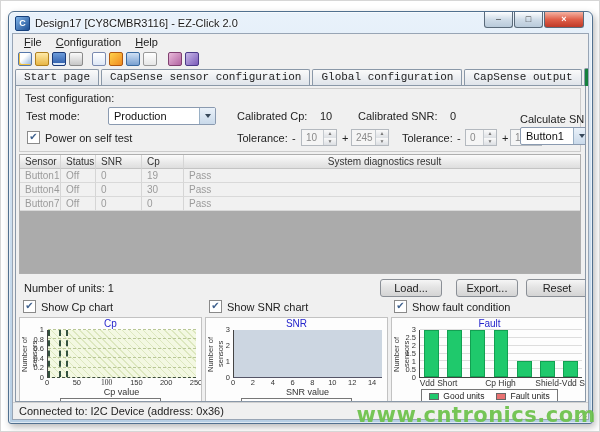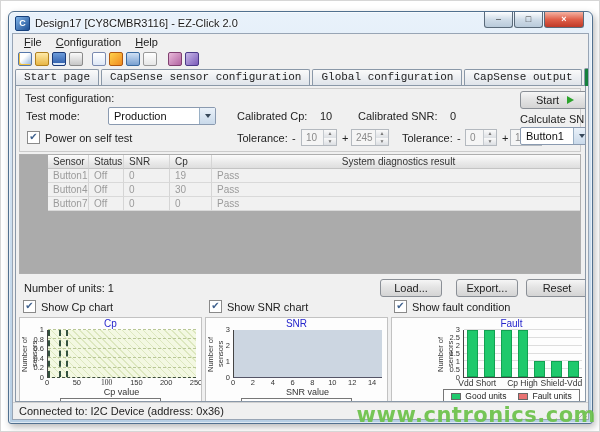--- a/index.html
+++ b/index.html
@@ -54,21 +54,21 @@
   .checkbox .cblabel{font-size:11px;color:#222;white-space:nowrap;}
   .spin{position:absolute;height:17px;display:flex;border:1px solid #b4b9bf;background:#f5f5f5;box-sizing:border-box;}
   .spin .sval{flex:1;font-size:10px;color:#8a8a8a;text-align:left;padding:2px 0 0 4px;}
   .spin .arrows{width:12px;border-left:1px solid #c5cacf;display:flex;flex-direction:column;}
   .spin .arrows div{flex:1;background:linear-gradient(#fafafa,#dcdfe3);font-size:5px;line-height:6px;text-align:center;color:#777;}
   .btn{position:absolute;height:18px;border:1px solid #8a8f96;border-radius:3px;background:linear-gradient(#f6f6f6,#e4e4e4 45%,#d4d4d4);
     font-size:11px;color:#222;display:flex;align-items:center;justify-content:center;box-sizing:border-box;}
   .play{display:inline-block;width:0;height:0;border-top:4px solid transparent;border-bottom:4px solid transparent;border-left:7px solid #2ca42c;margin-left:8px;}
   
   .dtable{position:absolute;left:3px;right:4px;top:68px;height:118px;border:1px solid #aeaeae;background:#ababab;display:flex;flex-direction:column;overflow:hidden;}
-  .trow{display:flex;flex:0 0 auto;margin-left:28px;}
+  .trow{display:flex;flex:0 0 auto;}
   .thead .cell{background:linear-gradient(#fbfbfb,#e9e9e9 60%,#dedede);color:#333;border-bottom:1px solid #c4c4c4;}
   .cell{font-size:10px;padding:1px 0 1px 5px;border-right:1px solid #d5d5d5;box-sizing:border-box;white-space:nowrap;overflow:hidden;}
   .tbody .cell{background:#f1f1f1;color:#9b9b9b;border-bottom:1px solid #d9d9d9;}
   .c0{width:41px;} .c1{width:35px;} .c2{width:46px;} .c3{width:42px;} .c4{flex:1;border-right:none;}
   .thead .c4{text-align:center;}
   
   .units-label{position:absolute;left:8px;top:196px;font-size:11px;color:#222;}
   
   .toggles{position:absolute;left:0;right:0;top:214px;height:13px;}
   .chart{position:absolute;top:231px;height:94px;background:#fdfdfd;border:1px solid #c2c2c2;box-sizing:border-box;overflow:hidden;}
@@ -202,24 +202,20 @@
           </div>
           <span class="lbl" style="left:482px;top:43px;">+</span>
           <div class="spin" style="left:490px;top:40px;width:32px;">
             <span class="sval">15</span>
             <span class="arrows">
                 <div>▲</div>
                 <div>▼</div>
               </span>
           </div>
 
-          <div class="btn" style="left:500px;top:2px;width:70px;">
-            <span>Start</span>
-            <span class="play"></span>
-          </div>
           <span class="lbl" style="left:500px;top:24px;">Calculate SNR for:</span>
           <div class="dropdown" style="left:500px;top:38px;width:70px;">
             <span class="sel">Button1</span>
             <span class="arrowbox"></span>
           </div>
         </div>
 
         <div class="dtable">
           <div class="trow thead">
             <span class="cell c0">Sensor</span>
@@ -353,21 +349,21 @@
                   <span>SNR</span>
                 </span>
             <span class="lentry">
                   <span class="sw sw-hatch"></span>
                   <span>Snr range</span>
                 </span>
           </div>
             </div>
         </div>
 
-        <div class="chart" id="chart2" style="left:375px;width:197px;padding-left:44px;">
+        <div class="chart" id="chart2" style="left:375px;width:197px;">
           <div class="ctitle">Fault</div>
           <div class="cmid">
             <div class="ylab">Number of sensors</div>
             <div class="yticks">
                 <span class="ytick" style="bottom: calc(0% - 4px);">0</span>
                 <span class="ytick" style="bottom: calc(16.6667% - 4px);">0.5</span>
                 <span class="ytick" style="bottom: calc(33.3333% - 4px);">1</span>
                 <span class="ytick" style="bottom: calc(50% - 4px);">1.5</span>
                 <span class="ytick" style="bottom: calc(66.6667% - 4px);">2</span>
                 <span class="ytick" style="bottom: calc(83.3333% - 4px);">2.5</span>

